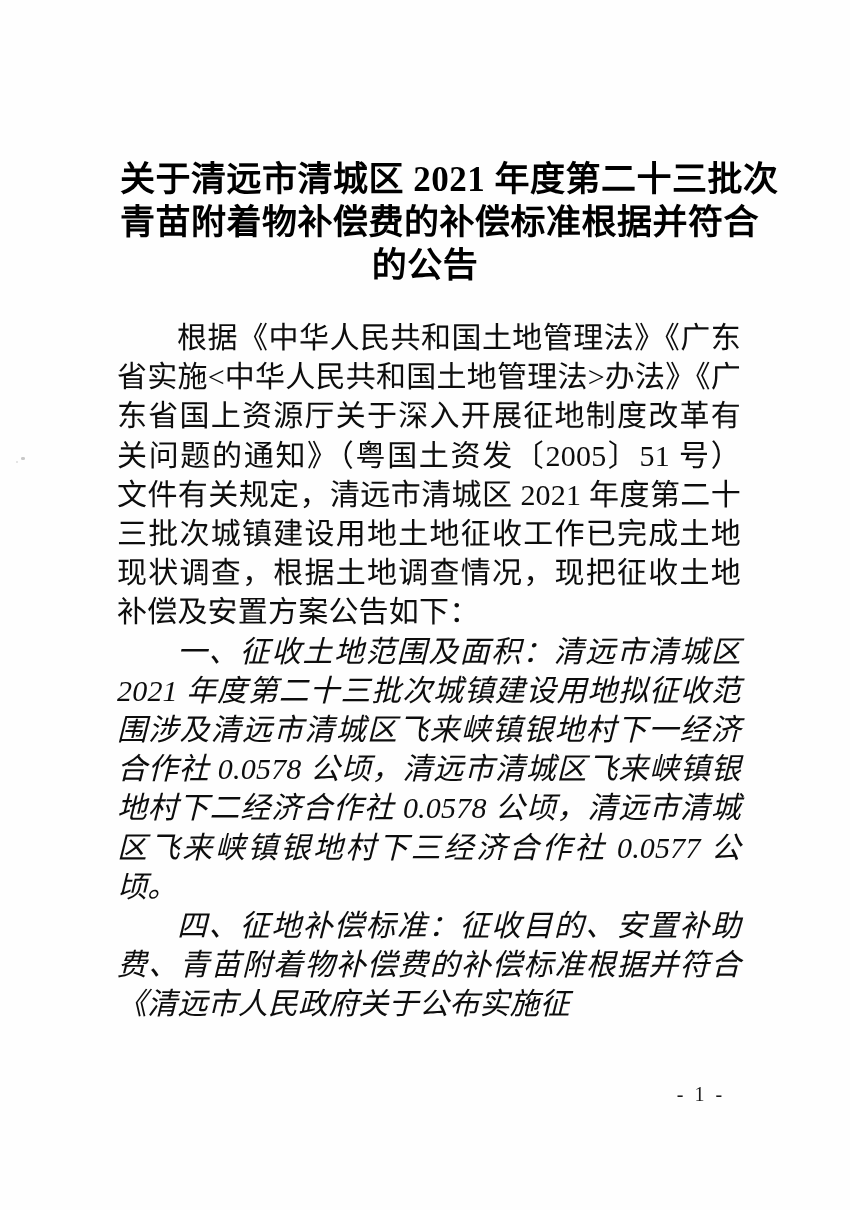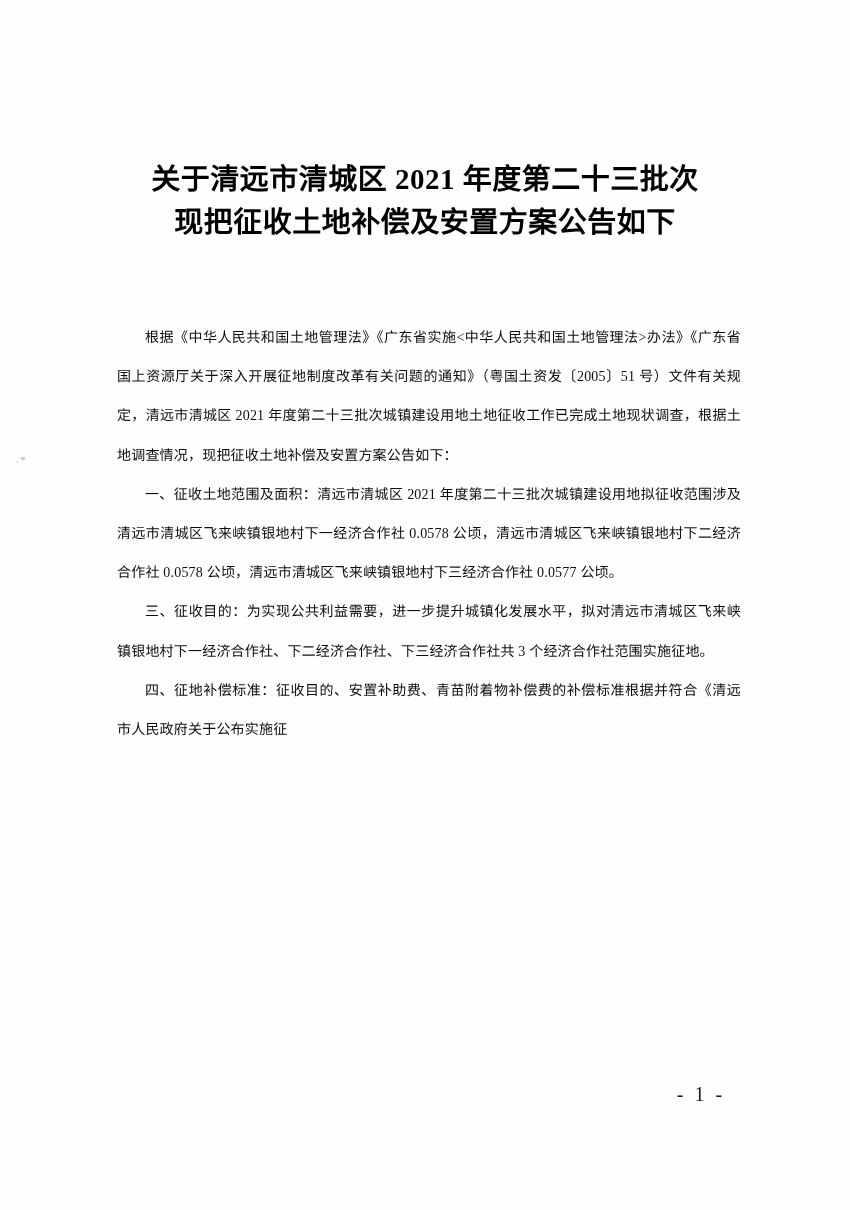--- a/index.html
+++ b/index.html
@@ -27,49 +27,50 @@
   }
 
   
   .doc-title {
     position: absolute;
     left: 120px;
     top: 158px;
     width: 610px;
     text-align: center;
     font-weight: bold;
-    font-size: 29px;
+    font-size: 35px;
     line-height: 43px;
     letter-spacing: 0.5px;
     color: #000000;
   }
   .doc-title .tline {
     display: block;
     white-space: nowrap;
   }
 
   
   .body-text {
     position: absolute;
     left: 117px;
     top: 318px;
     width: 624px;
   }
   .para {
-    font-size: 14px;
+    font-size: 30px;
     line-height: 39.2px;
     text-align: justify;
     text-justify: inter-ideograph;
     text-indent: 2em;
     margin: 0 0 0 0;
     letter-spacing: 0.2px;
     color: #0d0d0d;
   }
   .para + .para {
     margin-top: 0;
+    font-style: italic;
   }
 
   
   .page-number {
     position: absolute;
     left: 0;
     top: 1083px;
     width: 850px;
     text-align: center;
     padding-right: 0;
@@ -95,27 +96,27 @@
 </head>
 <body>
 
 <div class="page">
 
   <div class="speck speck-a"></div>
   <div class="speck speck-b"></div>
 
   <div class="doc-title">
     <span class="tline">关于清远市清城区 2021 年度第二十三批次</span>
-    <span class="tline">现把征收土地补偿及安置方案公告如下</span>
+    <span class="tline">青苗附着物补偿费的补偿标准根据并符合</span>
+    <span class="tline">的公告</span>
   </div>
 
   <div class="body-text">
     <p class="para">根据《中华人民共和国土地管理法》《广东省实施&lt;中华人民共和国土地管理法&gt;办法》《广东省国上资源厅关于深入开展征地制度改革有关问题的通知》（粤国土资发〔2005〕51 号）文件有关规定，清远市清城区 2021 年度第二十三批次城镇建设用地土地征收工作已完成土地现状调查，根据土地调查情况，现把征收土地补偿及安置方案公告如下：</p>
     <p class="para">一、征收土地范围及面积：清远市清城区 2021 年度第二十三批次城镇建设用地拟征收范围涉及清远市清城区飞来峡镇银地村下一经济合作社 0.0578 公顷，清远市清城区飞来峡镇银地村下二经济合作社 0.0578 公顷，清远市清城区飞来峡镇银地村下三经济合作社 0.0577 公顷。</p>
-    <p class="para">三、征收目的：为实现公共利益需要，进一步提升城镇化发展水平，拟对清远市清城区飞来峡镇银地村下一经济合作社、下二经济合作社、下三经济合作社共 3 个经济合作社范围实施征地。</p>
     <p class="para">四、征地补偿标准：征收目的、安置补助费、青苗附着物补偿费的补偿标准根据并符合《清远市人民政府关于公布实施征</p>
   </div>
 
   <div class="page-number">
     <span class="pn-inner">- 1 -</span>
   </div>
 
 </div>
 
 </body></html>

